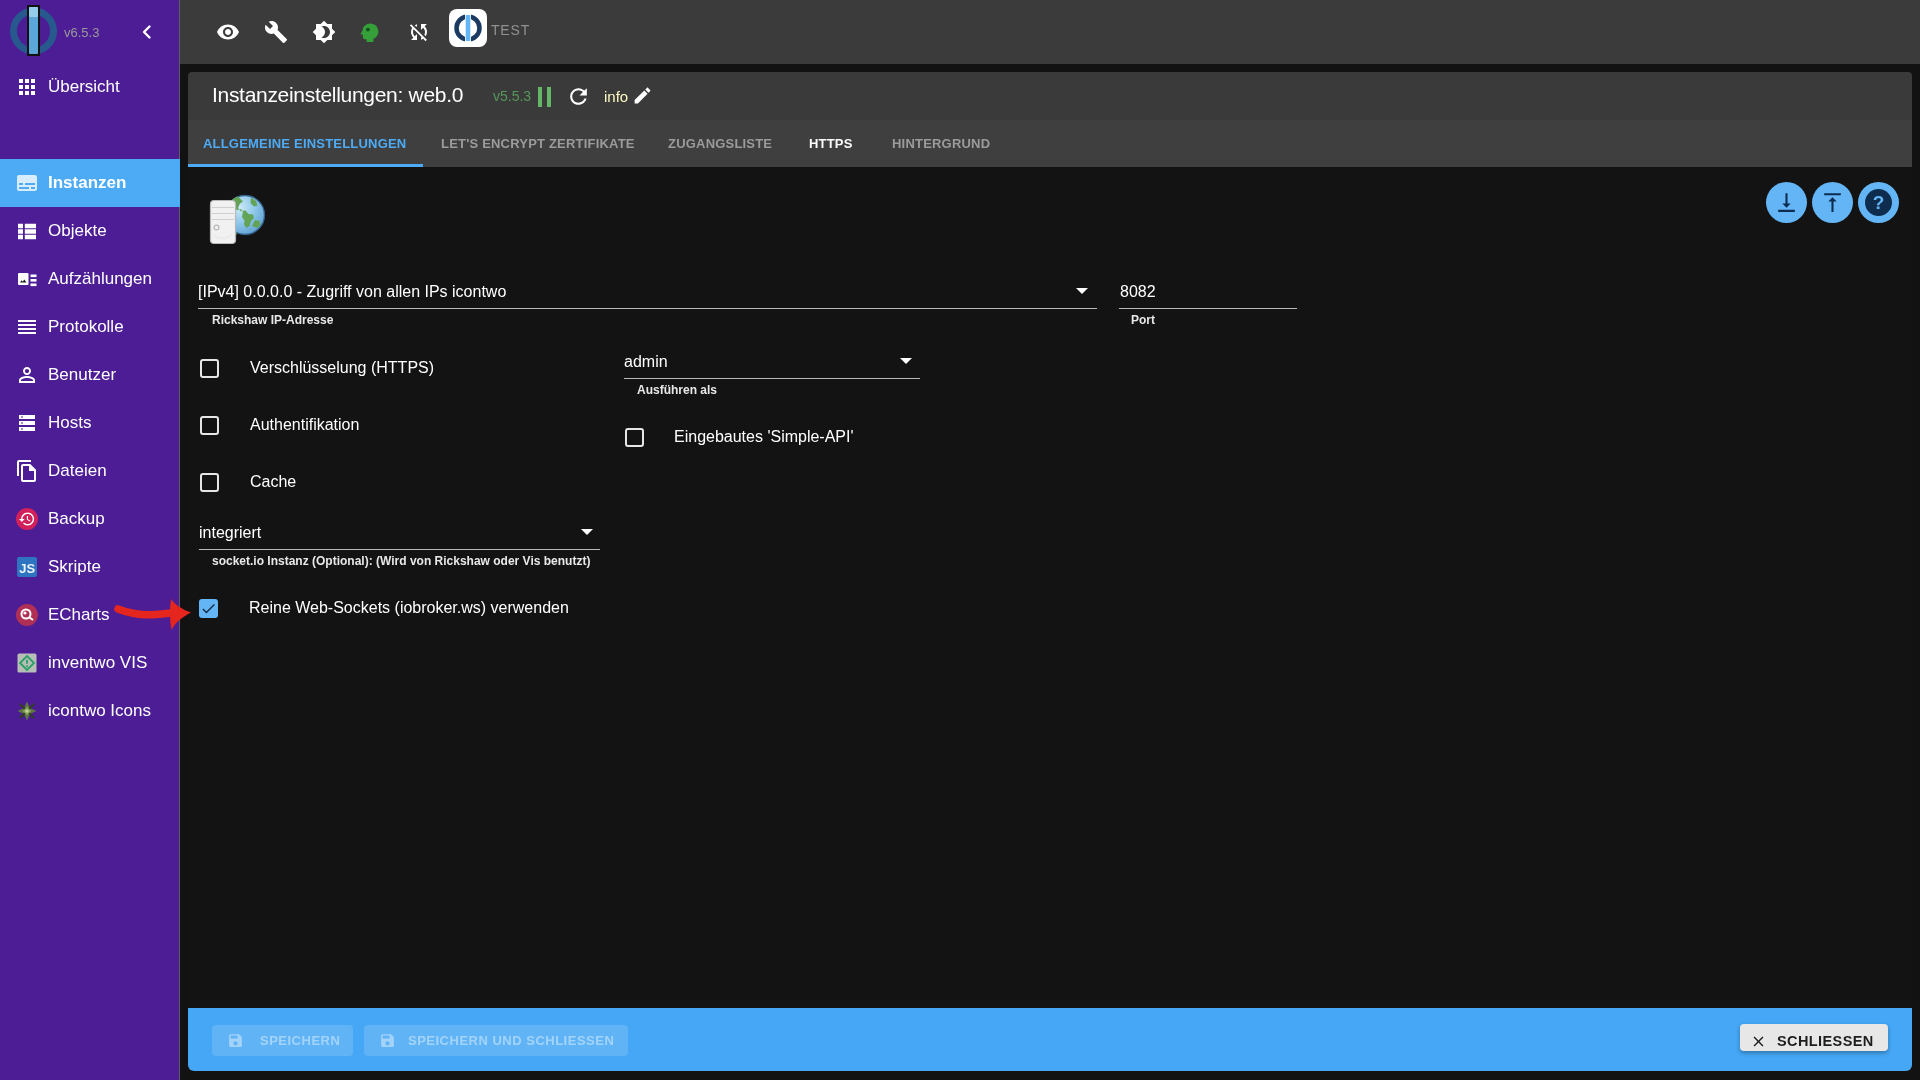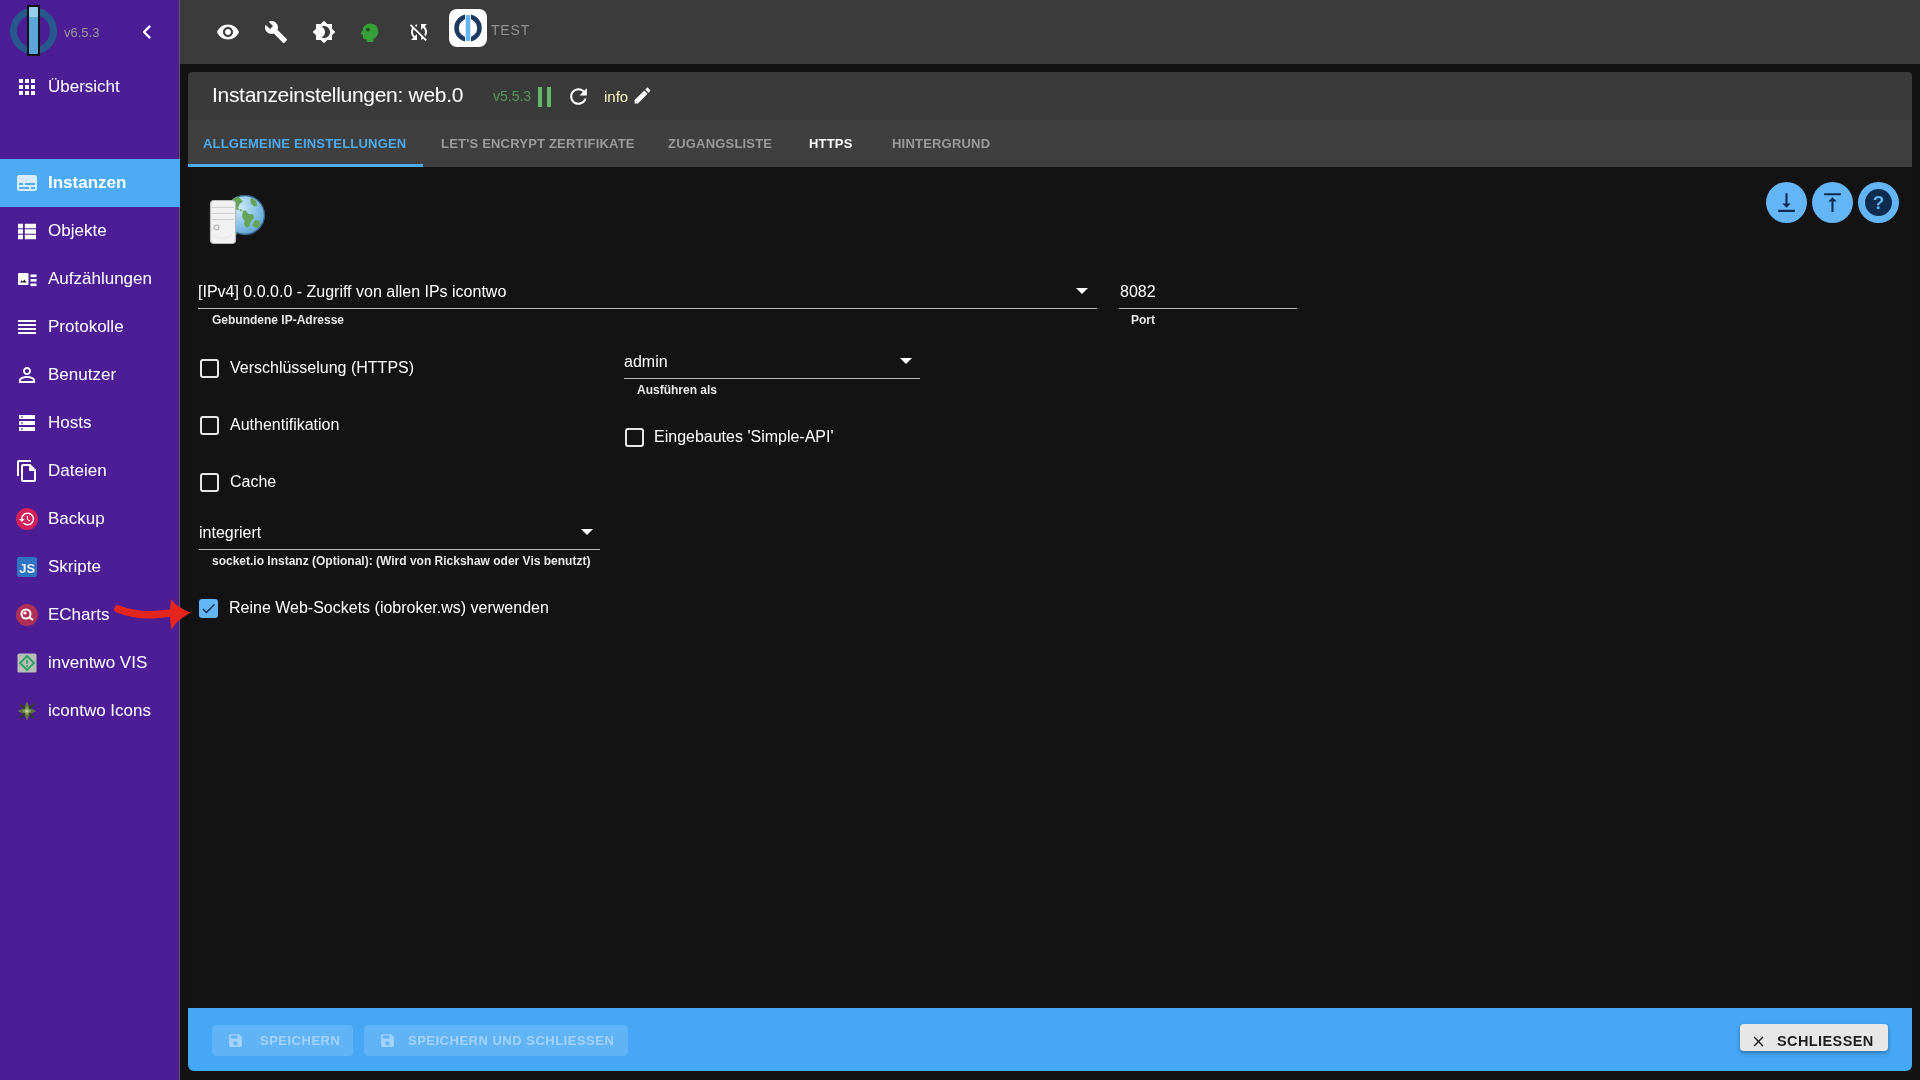--- a/index.html
+++ b/index.html
@@ -23,21 +23,21 @@
   #dlg-footer { position:absolute; left:0; top:936px; width:1724px; height:63px;
     background:#45a7f5; border-radius:0 0 6px 6px; }
   .tab { position:absolute; top:48px; height:47px; line-height:47px; font-size:13px;
     font-weight:bold; letter-spacing:.2px; color:#9b9b9b; white-space:nowrap; }
   .fld-underline { position:absolute; height:1px; background:#b9b9b9; }
   .fld-text { position:absolute; color:#fff; font-size:16px; white-space:nowrap; }
   .fld-label { position:absolute; color:#e8e8e8; font-size:12px; font-weight:bold; white-space:nowrap; }
   .ddarrow { position:absolute; width:0; height:0; border-left:6px solid transparent;
     border-right:6px solid transparent; border-top:6px solid #fff; }
   .cb { position:absolute; width:19px; height:19px; border:2px solid #e6e6e6; border-radius:3px; }
-  .cb-lbl { position:absolute; color:#fff; font-size:16px; white-space:nowrap; }
+  .cb-lbl { position:absolute; color:#fff; font-size:16px; white-space:nowrap;margin-left:20px; }
   .circbtn { position:absolute; width:41px; height:41px; border-radius:50%; background:#64b5f6; }
   .footbtn { position:absolute; top:953px; height:31px; white-space:nowrap; border-radius:4px;
     background:rgba(255,255,255,0.15); color:rgba(255,255,255,0.42);
     font-size:13px; font-weight:bold; letter-spacing:.5px; line-height:31px; }
 </style>
 </head>
 <body>
 <div id="sidebar">
 
   <svg class="abs" style="left:7px;top:2px" width="54" height="58" viewBox="0 0 54 58">
@@ -212,21 +212,21 @@
     <path d="M26 40l4 3-1.5 3.5-4-2z" fill="#63a356"></path>
     <rect x="3.5" y="10.5" width="25" height="43" rx="3.5" fill="#f1f1f1" stroke="#b8b8b8" stroke-width="1.2"></rect>
     <path d="M5 17.5h22M5 23.5h22M5 29.5h22" stroke="#cfcfcf" stroke-width="1"></path>
     <circle cx="9.5" cy="37.5" r="2.4" fill="none" stroke="#b8b8b8" stroke-width="1.2"></circle>
     <path d="M7 45c6 4.5 12 4.5 18-1" stroke="#e6e6e6" stroke-width="1" fill="none"></path>
   </svg>
 
   <div class="fld-text" style="left:10px;top:210px;height:20px;line-height:20px">[IPv4] 0.0.0.0 - Zugriff von allen IPs icontwo</div>
   <div class="ddarrow" style="left:888px;top:216px"></div>
   <div class="fld-underline" style="left:10px;top:236px;width:899px"></div>
-  <div class="fld-label" style="left:24px;top:241px;height:15px;line-height:15px">Gebundene IP-Adresse</div>
+  <div class="fld-label" style="left:24px;top:241px;height:15px;line-height:15px">Rickshaw IP-Adresse</div>
   <div class="fld-text" style="left:932px;top:210px;height:20px;line-height:20px">8082</div>
   <div class="fld-underline" style="left:931px;top:236px;width:178px"></div>
   <div class="fld-label" style="left:943px;top:241px;height:15px;line-height:15px">Port</div>
 
   <div class="cb" style="left:12px;top:287px"></div>
   <div class="cb-lbl" style="left:42px;top:286px;height:20px;line-height:20px">Verschlüsselung (HTTPS)</div>
   <div class="cb" style="left:12px;top:344px"></div>
   <div class="cb-lbl" style="left:42px;top:343px;height:20px;line-height:20px">Authentifikation</div>
   <div class="cb" style="left:12px;top:401px"></div>
   <div class="cb-lbl" style="left:42px;top:400px;height:20px;line-height:20px">Cache</div>

